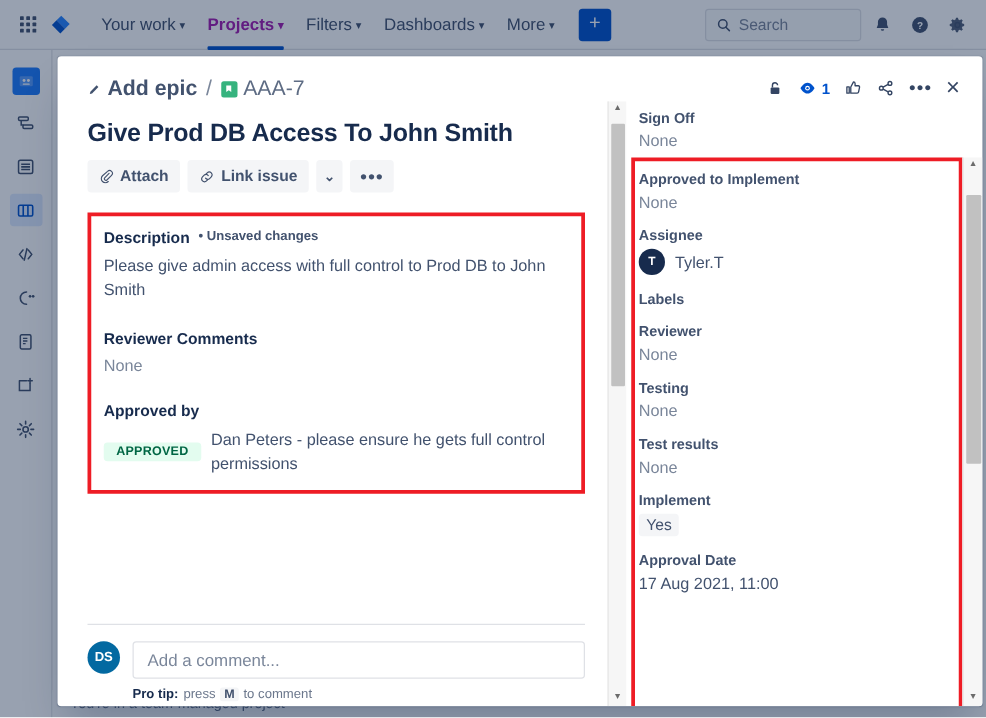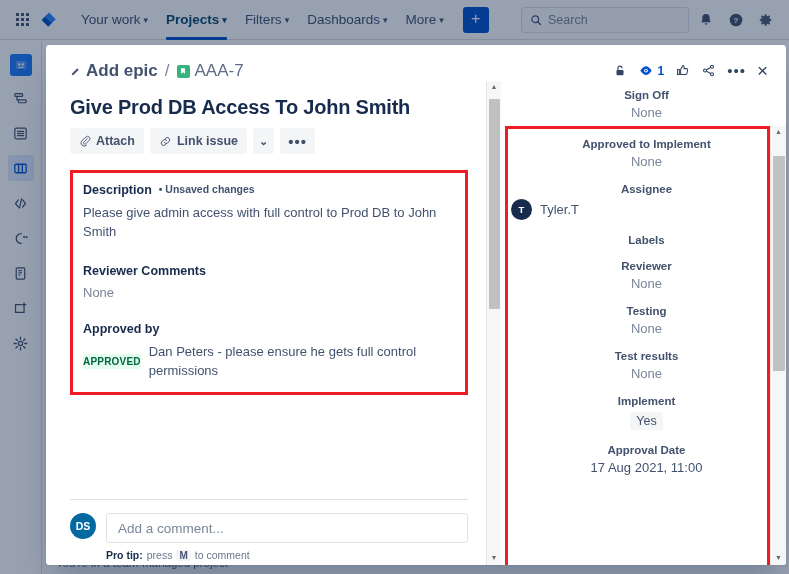--- a/index.html
+++ b/index.html
@@ -40,35 +40,35 @@
     display: grid; grid-template-columns: repeat(3, 3px); grid-template-rows: repeat(3, 3px);
     gap: 2px;
   }
   .grid-icon .dots i { background: #42526e; width: 3px; height: 3px; border-radius: 0.5px; display: block; }
   .jira-logo { width: 26px; height: 24px; display:flex; align-items:center; justify-content:center; margin-right: 10px; cursor: pointer;}
   .navitem {
     font-size: 13.5px; color: #42526e; padding: 10px 9px;
     display: flex; align-items: center; gap: 3px; cursor: pointer;
     position: relative; height: 40px; line-height: 20px;
   }
-  .navitem.active { color: #0c4a6e; font-weight: 600; }
+  .navitem.active { color: #a21caf; font-weight: 600; }
   .navitem.active::after {
     content: ""; position: absolute; left: 9px; right: 9px; bottom: 0;
     height: 3px; background: #0052cc; border-radius: 1px;
   }
   .caret { font-size: 9px; line-height: 1; position: relative; top: 1px; }
   .create-btn {
     background: #0052cc; color: #fff; border: none; border-radius: 3px;
     width: 26px; height: 26px; font-size: 16px; cursor: pointer;
     margin-left: 10px; display: flex; align-items: center; justify-content: center;
     line-height: 1; padding-bottom: 2px;
   }
   .nav-right { margin-left: auto; display: flex; align-items: center; gap: 4px; }
   .searchbox {
-    width: 168px; height: 26px; border: 1px solid #dfe1e6; border-radius: 3px;
+    width: 125px; height: 26px; border: 1px solid #dfe1e6; border-radius: 3px;
     background: #fafbfc; display: flex; align-items: center; gap: 6px;
     padding: 0 8px; cursor: text;
   }
   .searchbox .ph { font-size: 12.5px; color: #7a869a; }
   .navicon { width: 26px; height: 26px; display:flex; align-items:center; justify-content:center; cursor: pointer; }
 
   
   .lsidebar {
     position: absolute; top: 40px; left: 0; bottom: 0; width: 42px;
     background: #ffffff; border-right: 1px solid #dfe1e6;
@@ -150,21 +150,21 @@
     font-size: 12.5px; font-weight: 700; color: #172b4d;
     display: flex; align-items: flex-start; gap: 7px; margin-bottom: 7px;
   }
   .unsaved { font-size: 10.5px; font-weight: 700; color: #42526e; }
   .fld-text { font-size: 13px; color: #42526e; line-height: 1.45; }
   .fld-none { font-size: 13px; color: #7a869a; }
   .sec-gap { height: 22px; }
   .approved-line { display: flex; align-items: center; gap: 8px; }
   .badge-approved {
     background: #e3fcef; color: #006644; font-size: 10px; font-weight: 700;
-    padding: 2px 0; border-radius: 3px; letter-spacing: 0.2px; flex: none;
+    padding: 2px 10px; border-radius: 3px; letter-spacing: 0.2px; flex: none;
   }
 
   
   .comment-area {
     position: absolute; left: 24px; right: 18px; bottom: 0;
     border-top: 1px solid #dfe1e6; padding-top: 13px; padding-bottom: 4px;
     background: #fff;
   }
   .comment-row { display: flex; align-items: flex-start; gap: 10px; }
   .av-ds {
@@ -189,21 +189,21 @@
     width: 15px; background: #f6f6f6; border-left: 1px solid #e6e6e6;
     display: flex; flex-direction: column; align-items: center;
     position: relative; flex: none;
   }
   .sb-arrow { font-size: 7px; color: #6b6b6b; padding: 2px 0; line-height: 1; }
   .sb-thumb {
     position: absolute; left: 2px; width: 11px; background: #c1c1c1; border-radius: 1px;
   }
 
   .right-col {
-    flex: 1; padding: 8px 4px 0 10px; position: relative; overflow: hidden; text-align: center;
+    flex: 1; padding: 8px 4px 0 10px; position: relative; overflow: hidden;
   }
   .rfield { margin-bottom: 14px; }
   .rlabel { font-size: 11.5px; font-weight: 700; color: #42526e; margin-bottom: 4px; }
   .rvalue { font-size: 13px; color: #42526e; }
   .rvalue.none { color: #7a869a; }
   .assignee-row { display: flex; align-items: center; gap: 8px; }
   .av-t {
     width: 21px; height: 21px; border-radius: 50%; background: #172b4d;
     color: #fff; font-size: 9.5px; font-weight: 700;
     display: flex; align-items: center; justify-content: center; flex: none;

